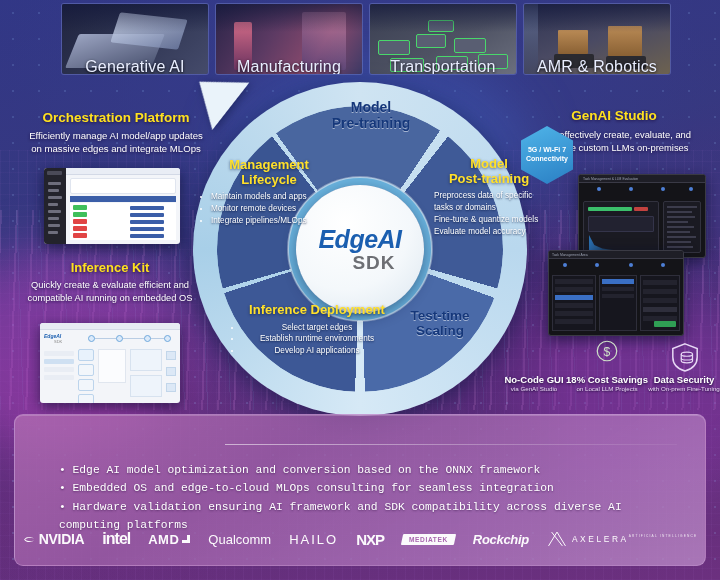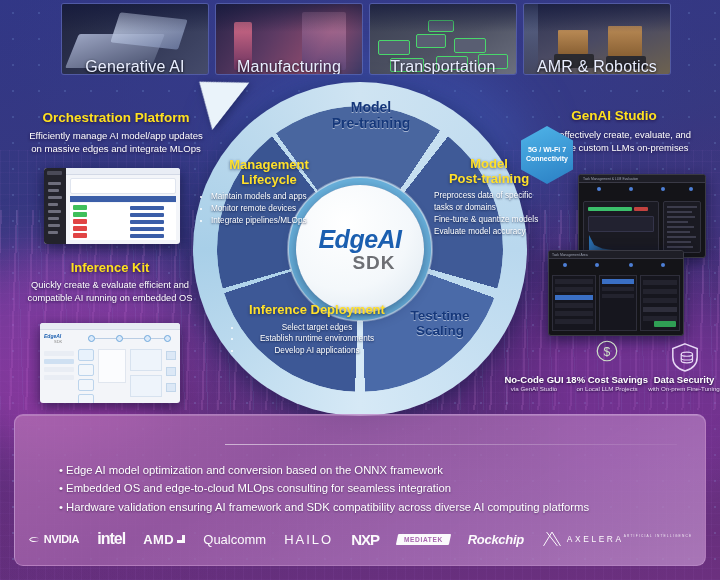--- a/index.html
+++ b/index.html
@@ -150,21 +150,21 @@
   .panel{
     position:absolute; left:14px; top:414px; width:692px; height:152px; border-radius:9px;
     background:linear-gradient(150deg, rgba(176,108,178,.80) 0%, rgba(158,96,168,.80) 35%, rgba(172,116,186,.78) 70%, rgba(186,138,198,.78) 100%);
     border:1px solid rgba(235,200,245,.30);
     box-shadow:inset 0 1px 0 rgba(255,255,255,.18);
   }
   .panel-title{ position:absolute; left:44px; top:16px; font-size:21px; font-weight:bold;
     color:#ffe11f; letter-spacing:-.2px; text-shadow:0 2px 4px rgba(40,10,60,.55); }
   .title-rule{ position:absolute; left:210px; top:29px; width:452px; height:1px;
     background:linear-gradient(90deg, rgba(255,255,255,.55), rgba(255,255,255,.06)); }
-  .bullets{ position:absolute; left:44px; top:46px; width:630px; color:#fff; font-size:11.3px; line-height:1.62; }
+  .bullets{ position:absolute; left:44px; top:46px; width:630px; color:#fff; font-size:11.3px; line-height:1.62;font-family:Liberation Mono, monospace; }
   .bullets li{ list-style:none; text-shadow:0 1px 2px rgba(40,10,60,.5); }
   .logos{ position:absolute; left:0; right:0; top:106px; height:36px;
     display:flex; align-items:center; justify-content:center; gap:18px; }
   .logo{ color:#fff; opacity:.97; display:flex; align-items:center; gap:3px; }
   .lg-txt{ font-weight:bold; }
 
   .wm{ position:absolute; color:rgba(200,215,250,.18); font-weight:bold; font-style:italic; }
 </style>
 </head>
 <body>
@@ -485,21 +485,21 @@
       <li><span>•&nbsp;</span><span>Embedded OS and edge-to-cloud MLOps consulting for seamless integration</span></li>
       <li><span>•&nbsp;</span><span>Hardware validation ensuring AI framework and SDK compatibility across diverse AI computing platforms</span></li>
     </ul>
 
     <div class="logos">
 
       <div class="logo">
         <svg width="13" height="11" viewBox="0 0 24 18">
           <path d="M2 9 C6 3 14 3 20 7 C14 5 7 6 4 9 C7 12 14 13 20 11 C14 15 6 15 2 9Z" fill="#fff"></path>
         </svg>
-        <span class="lg-txt" style="font-size:11px;letter-spacing:-.3px">NVIDIA</span>
+        <span class="lg-txt" style="font-size:14px;letter-spacing:-.3px">NVIDIA</span>
       </div>
 
       <div class="logo">
         <span class="lg-txt" style="font-size:16px;letter-spacing:-1px">intel</span>
       </div>
 
       <div class="logo">
         <span class="lg-txt" style="font-size:13px;letter-spacing:.5px">AMD</span>
         <span style="display:inline-block;width:8px;height:8px;border-right:3px solid #fff;border-bottom:3px solid #fff"></span>
       </div>

